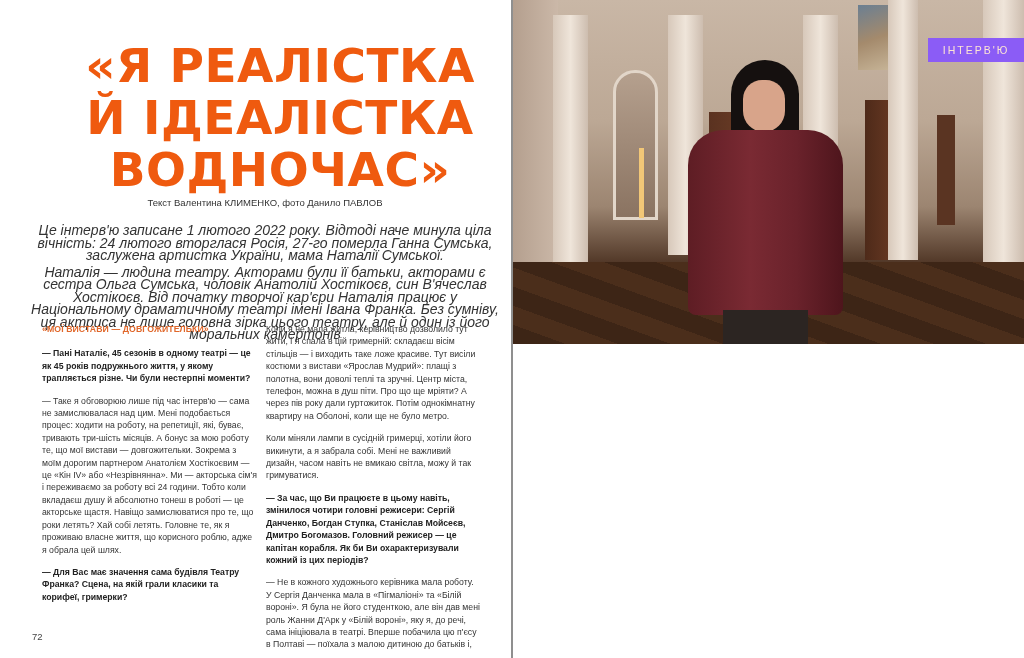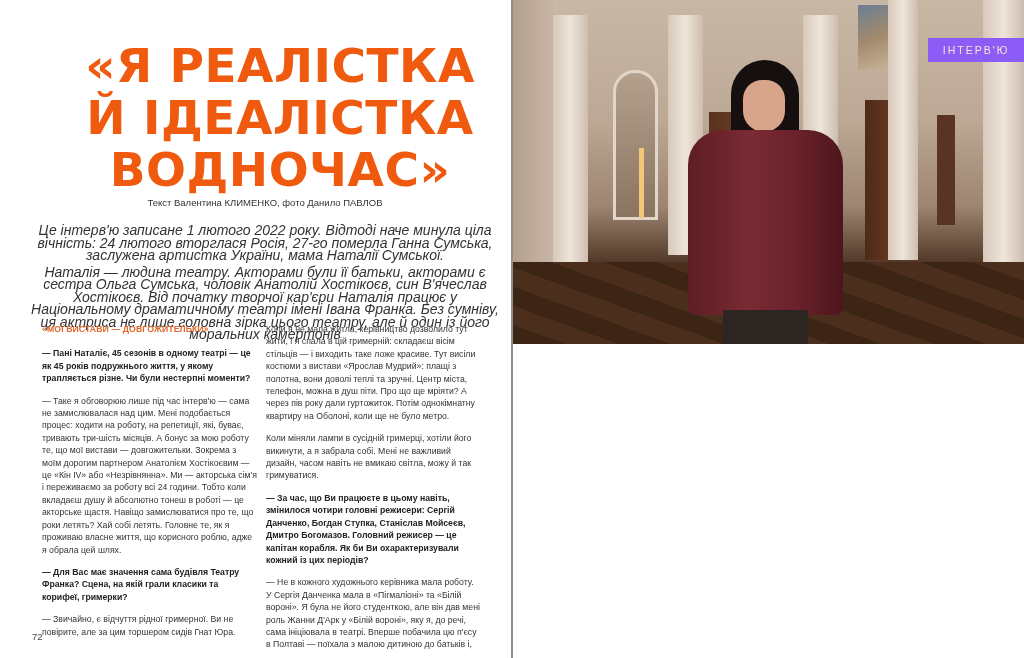--- a/index.html
+++ b/index.html
@@ -93,21 +93,20 @@
     <div class="lead">
       <p>Це інтерв'ю записане 1 лютого 2022 року. Відтоді наче минула ціла вічність: 24 лютого вторглася Росія, 27-го померла Ганна Сумська, заслужена артистка України, мама Наталії Сумської.</p>
       <p>Наталія — людина театру. Акторами були її батьки, акторами є сестра Ольга Сумська, чоловік Анатолій Хостікоєв, син В'ячеслав Хостікоєв. Від початку творчої кар'єри Наталія працює у Національному драматичному театрі імені Івана Франка. Без сумніву, ця актриса не лише головна зірка цього театру, але й один із його моральних камертонів</p>
     </div>
 
     <div class="col col-1">
       <p class="section">«МОЇ ВИСТАВИ — ДОВГОЖИТЕЛЬКИ»</p>
       <p class="q">— Пані Наталіє, 45 сезонів в одному театрі — це як 45 років подружнього життя, у якому трапляється різне. Чи були нестерпні моменти?</p>
       <p>— Таке я обговорюю лише під час інтерв'ю — сама не замислювалася над цим. Мені подобається процес: ходити на роботу, на репетиції, які, буває, тривають три-шість місяців. А бонус за мою роботу те, що мої вистави — довгожительки. Зокрема з моїм дорогим партнером Анатолієм Хостікоєвим — це «Кін IV» або «Незрівнянна». Ми — акторська сім'я і переживаємо за роботу всі 24 години. Тобто коли вкладаєш душу й абсолютно тонеш в роботі — це акторське щастя. Навіщо замислюватися про те, що роки летять? Хай собі летять. Головне те, як я проживаю власне життя, що корисного роблю, адже я обрала цей шлях.</p>
       <p class="q">— Для Вас має значення сама будівля Театру Франка? Сцена, на якій грали класики та корифеї, гримерки?</p>
-      <p>— Звичайно, є відчуття рідної гримерної. Ви не повірите, але за цим торшером сидів Гнат Юра.</p>
     </div>
 
     <div class="col col-2">
       <p>Коли я не мала житла, керівництво дозволило тут жити, і я спала в цій гримерній: складаєш вісім стільців — і виходить таке ложе красиве. Тут висіли костюми з вистави «Ярослав Мудрий»: плащі з полотна, вони доволі теплі та зручні. Центр міста, телефон, можна в душ піти. Про що ще мріяти? А через пів року дали гуртожиток. Потім однокімнатну квартиру на Оболоні, коли ще не було метро.</p>
       <p>Коли міняли лампи в сусідній гримерці, хотіли його викинути, а я забрала собі. Мені не важливий дизайн, часом навіть не вмикаю світла, можу й так гримуватися.</p>
       <p class="q">— За час, що Ви працюєте в цьому навіть, змінилося чотири головні режисери: Сергій Данченко, Богдан Ступка, Станіслав Мойсеєв, Дмитро Богомазов. Головний режисер — це капітан корабля. Як би Ви охарактеризували кожний із цих періодів?</p>
       <p>— Не в кожного художнього керівника мала роботу. У Сергія Данченка мала в «Пігмаліоні» та «Білій вороні». Я була не його студенткою, але він дав мені роль Жанни Д'Арк у «Білій вороні», яку я, до речі, сама ініціювала в театрі. Вперше побачила цю п'єсу в Полтаві — поїхала з малою дитиною до батьків і,</p>
     </div>
 
     <div class="page-num page-num-left">72</div>

